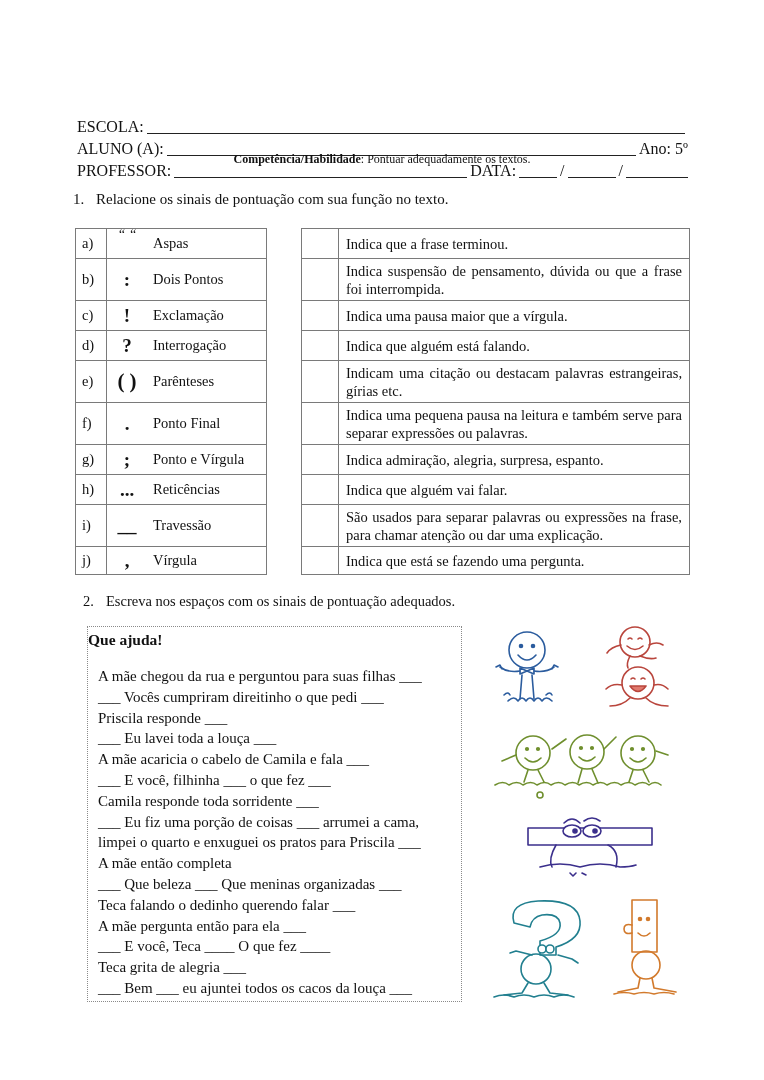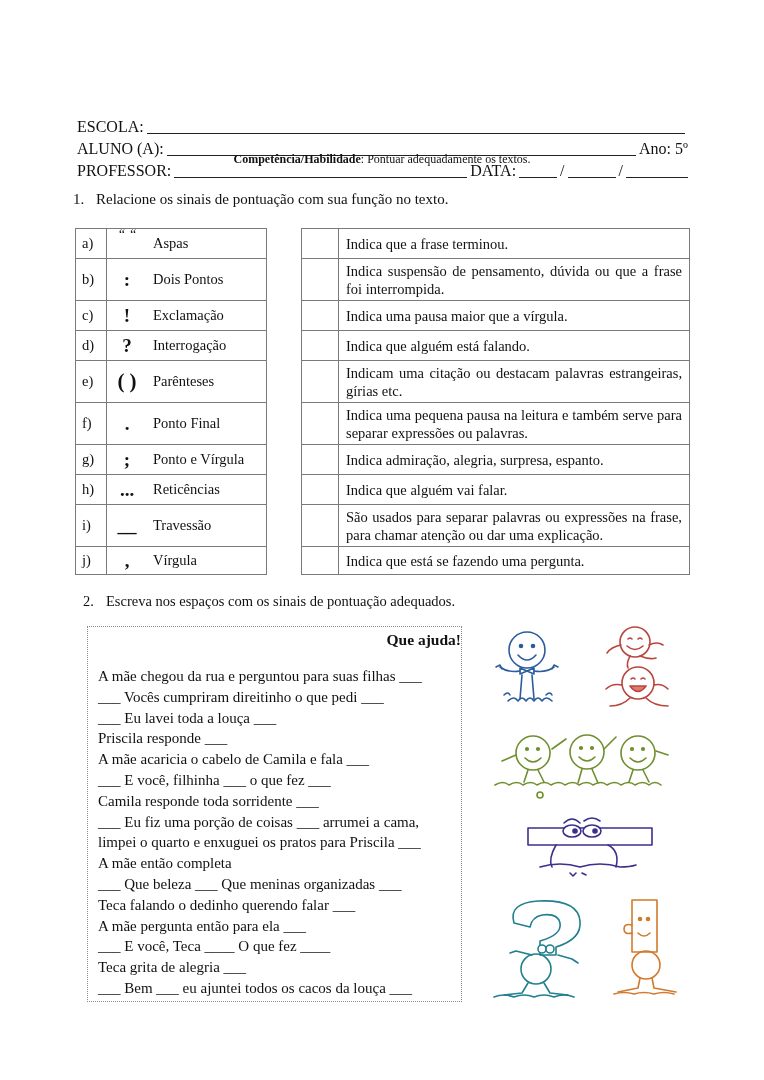--- a/index.html
+++ b/index.html
@@ -28,21 +28,21 @@
   .tleft .c-sym { border-right: none; width: 40px; text-align: center; font-weight: bold; font-size: 19px; }
   .tleft .c-name { border-left: none; padding-left: 6px; margin-left: 12px; }
   .tright { left: 301px; top: 228px; width: 389px; padding-left: 48px; }
   .tright .c-ans { width: 36px; }
   .tright .c-fn { padding: 1px 7px; text-align: justify; line-height: 18px; }
   .h30 { height: 30px; } .h42 { height: 42px; } .h28 { height: 28px; }
   .sym-aspas { font-size: 14px; font-weight: normal; font-style: italic; vertical-align: top; display: inline-block; margin-top: -6px; }
 
   
   .box { left: 87px; top: 626px; width: 373px; height: 374px; border: 1.5px dotted #8a8a8a; }
-  .box-title { position: absolute; left: 0; top: 4px; width: 100%; text-align: right;
+  .box-title { position: absolute; left: 0; top: 4px; width: 100%; text-align: left;
                font-weight: bold; font-size: 15.5px; }
   .box-lines { position: absolute; left: 10px; top: 39px; font-size: 15px; line-height: 20.8px; white-space: nowrap; }
 
   .illus { left: 480px; top: 615px; width: 220px; height: 390px; }
   .illus svg { width: 220px; height: 390px; }
 </style>
 </head>
 <body>
 
 <div class="abs header">
@@ -177,22 +177,22 @@
 
 <div class="abs" style="left:83px;top:593px;font-size:14.5px;">
   <span class="q-num">2.</span><span>Escreva nos espaços com os sinais de pontuação adequados.</span>
 </div>
 
 <div class="abs box">
   <div class="box-title">Que ajuda!</div>
   <div class="box-lines">
     <div>A mãe chegou da rua e perguntou para suas filhas ___</div>
     <div>___ Vocês cumpriram direitinho o que pedi ___</div>
+    <div>Priscila responde ___</div>
     <div>___ Eu lavei toda a louça ___</div>
-    <div>Priscila responde ___</div>
     <div>A mãe acaricia o cabelo de Camila e fala ___</div>
     <div>___ E você, filhinha ___ o que fez ___</div>
     <div>Camila responde toda sorridente ___</div>
     <div>___ Eu fiz uma porção de coisas ___ arrumei a cama,</div>
     <div>limpei o quarto e enxuguei os pratos para Priscila ___</div>
     <div>A mãe então completa</div>
     <div>___ Que beleza ___ Que meninas organizadas ___</div>
     <div>Teca falando o dedinho querendo falar ___</div>
     <div>A mãe pergunta então para ela ___</div>
     <div>___ E você, Teca ____ O que fez ____</div>

